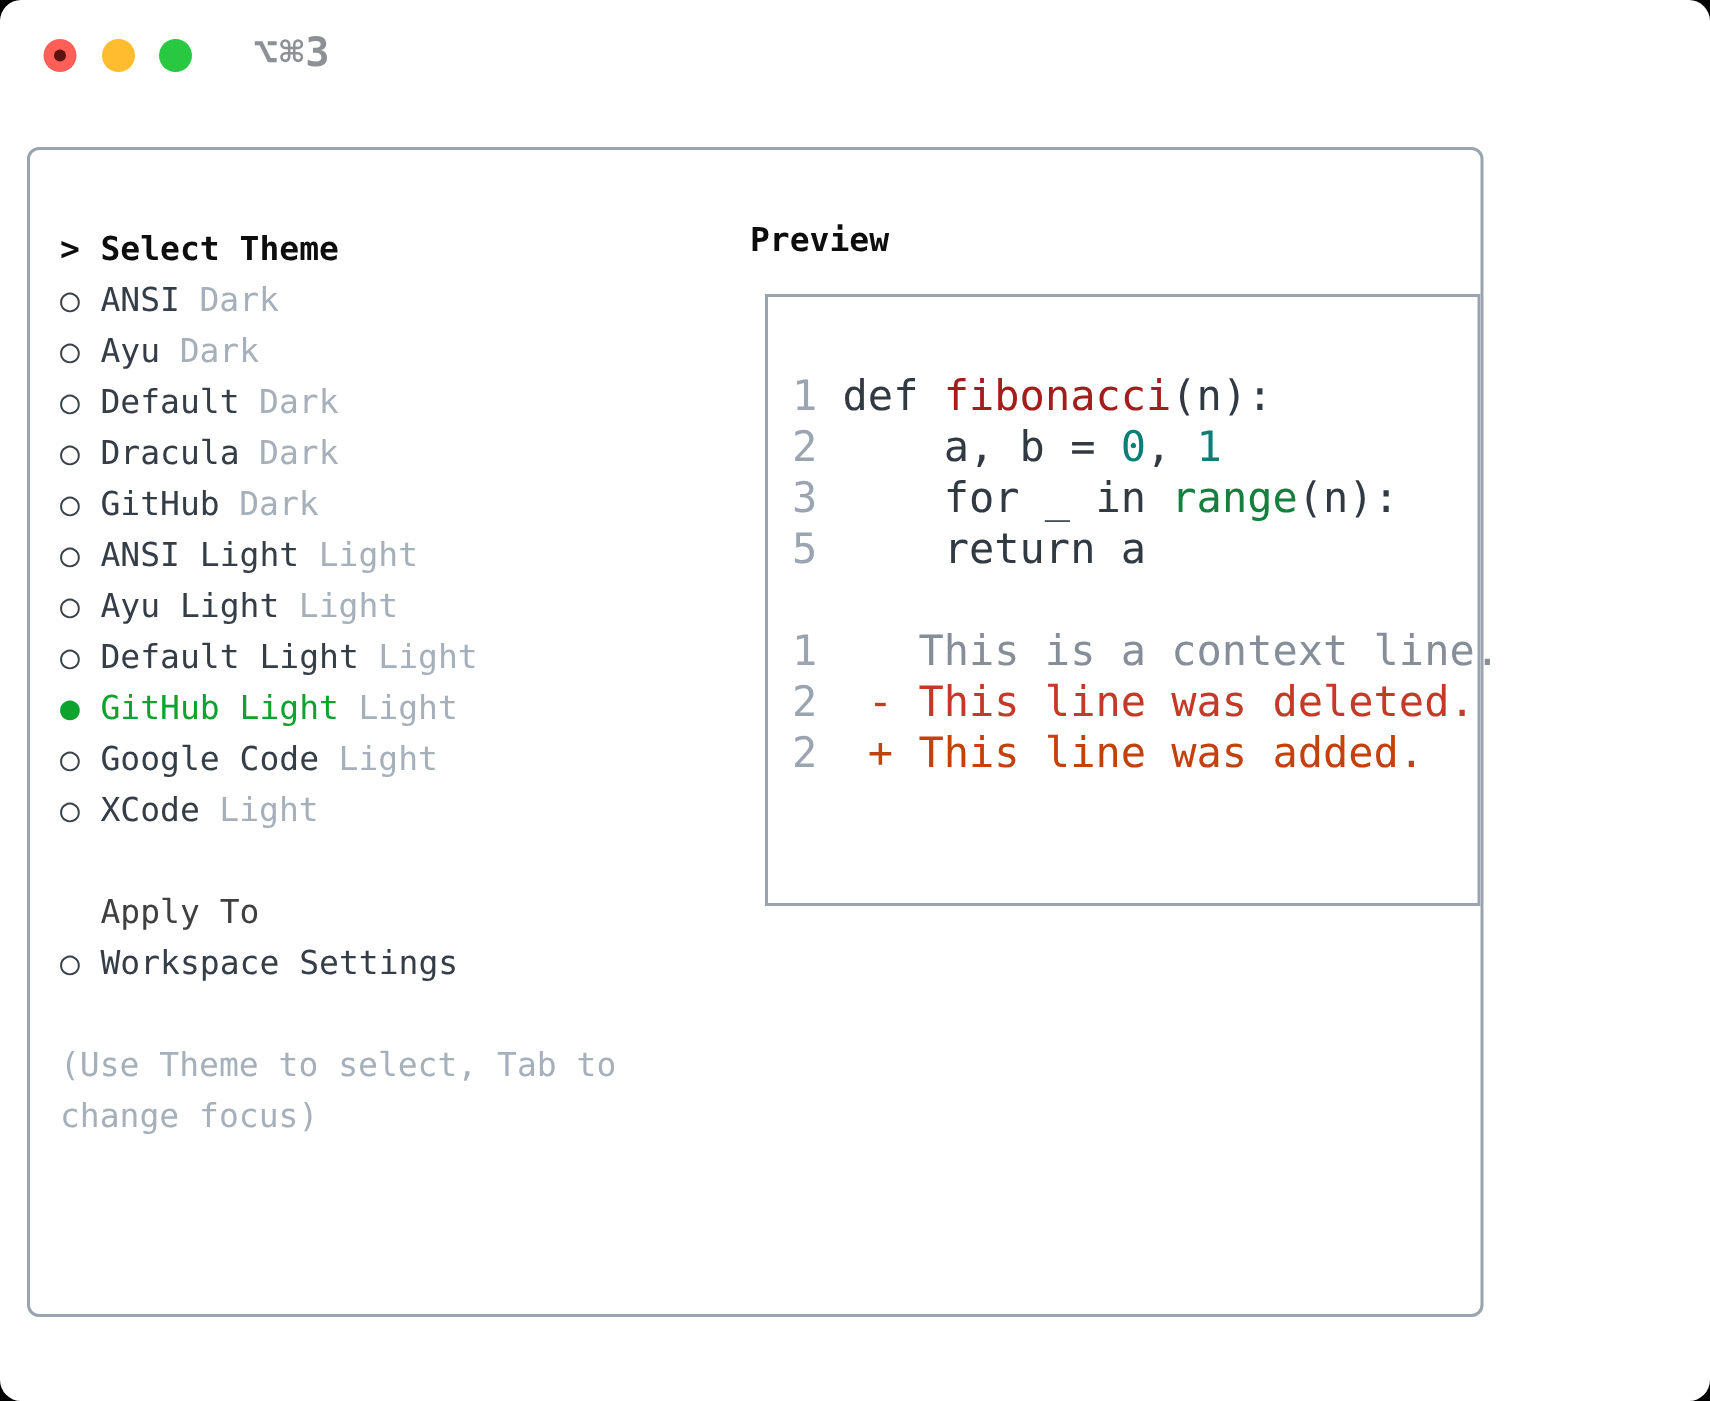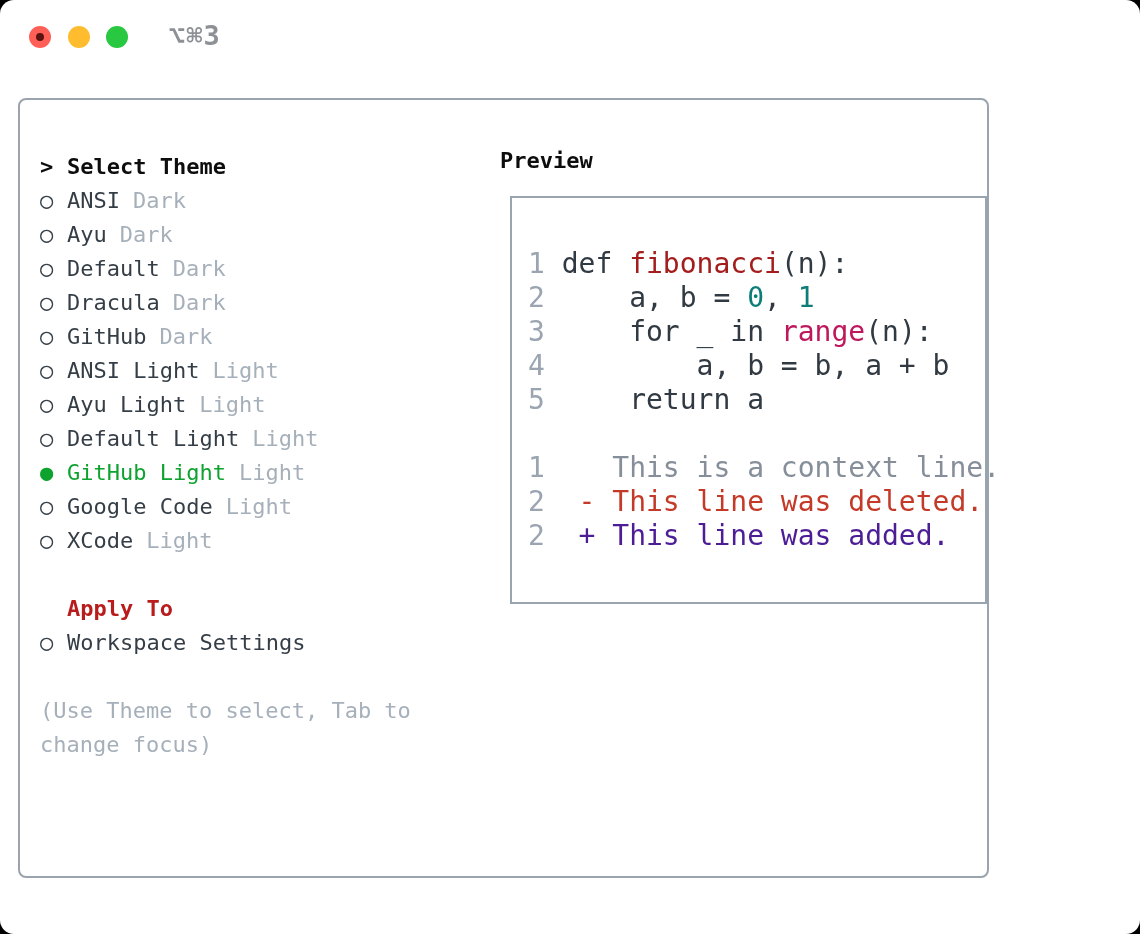--- a/index.html
+++ b/index.html
@@ -24,42 +24,42 @@
   .panel {
     position:absolute; left:18px; top:98px; width:971px; height:780px;
     border:2px solid #9aa4ae; border-radius:8px; background:#fff;
   }
   .row { height:34px; line-height:34px; font-size:22px; white-space:pre; }
   .left-col  { position:absolute; left:20px; top:50px; }
   .right-col { position:absolute; left:480px; top:44px; }
   .marker { display:inline-block; width:27px; color:#39424b; }
   .prompt-marker { font-weight:bold; color:#0d0d0d; }
   .header-label { font-weight:bold; color:#0d0d0d; }
-  .subheader-label { color:#b91c1c;font-weight:bold; }
+  .subheader-label { color:#404040; }
   .item-label { color:#353e47; }
   .item-tag { color:#a6b0ba; margin-left:13px; }
   .selected .marker, .selected .item-label { color:#0ea32e; }
   .gap { height:34px; }
   .hint-line { color:#a6b0ba; }
   
   .preview-header { height:34px; line-height:34px; font-size:22px;
                     font-weight:bold; color:#0d0d0d; }
   .preview-box {
     margin-top:18px; margin-left:10px; width:477px; height:408px;
     border:2px solid #9aa4ae; background:#fff; padding:49px 0 0 16px;
   }
   .p-line { height:34px; line-height:34px; font-size:28px; white-space:pre; }
   .tok-num   { color:#9aa5b1; }
   .tok-plain { color:#313a42; }
   .tok-fn    { color:#a31d1d; }
   .tok-lit   { color:#0d7d78; }
-  .tok-blt   { color:#be185d; }
+  .tok-blt   { color:#15803d; }
   .tok-ctx   { color:#868f99; }
   .tok-del   { color:#c43a28; }
-  .tok-add   { color:#4c1d95; }
+  .tok-add   { color:#c2410c; }
 </style>
 </head>
 <body>
 
 <div class="window">
 
   <div class="dot dot-close">
     <div class="dot-core"></div>
   </div>
   <div class="dot dot-minimize"></div>
@@ -93,21 +93,20 @@
       <div class="row hint-line">(Use Theme to select, Tab to</div>
       <div class="row hint-line">change focus)</div>
     </div>
 
     <div class="right-col">
       <div class="preview-header">Preview</div>
       <div class="preview-box">
         <div class="p-line"><span class="tok-num">1</span><span class="tok-plain"> def </span><span class="tok-fn">fibonacci</span><span class="tok-plain">(n):</span></div>
         <div class="p-line"><span class="tok-num">2</span><span class="tok-plain">     a, b = </span><span class="tok-lit">0</span><span class="tok-plain">, </span><span class="tok-lit">1</span></div>
         <div class="p-line"><span class="tok-num">3</span><span class="tok-plain">     for _ in </span><span class="tok-blt">range</span><span class="tok-plain">(n):</span></div>
-        <div class="p-line"><span class="tok-num">4</span><span class="tok-plain">         a, b = b, a + b</span></div>
         <div class="p-line"><span class="tok-num">5</span><span class="tok-plain">     return a</span></div>
         <div class="p-line"></div>
         <div class="p-line"><span class="tok-num">1</span><span class="tok-ctx">    This is a context line.</span></div>
         <div class="p-line"><span class="tok-num">2</span><span class="tok-del">  - This line was deleted.</span></div>
         <div class="p-line"><span class="tok-num">2</span><span class="tok-add">  + This line was added.</span></div>
       </div>
     </div>
 
   </div>
 </div>

